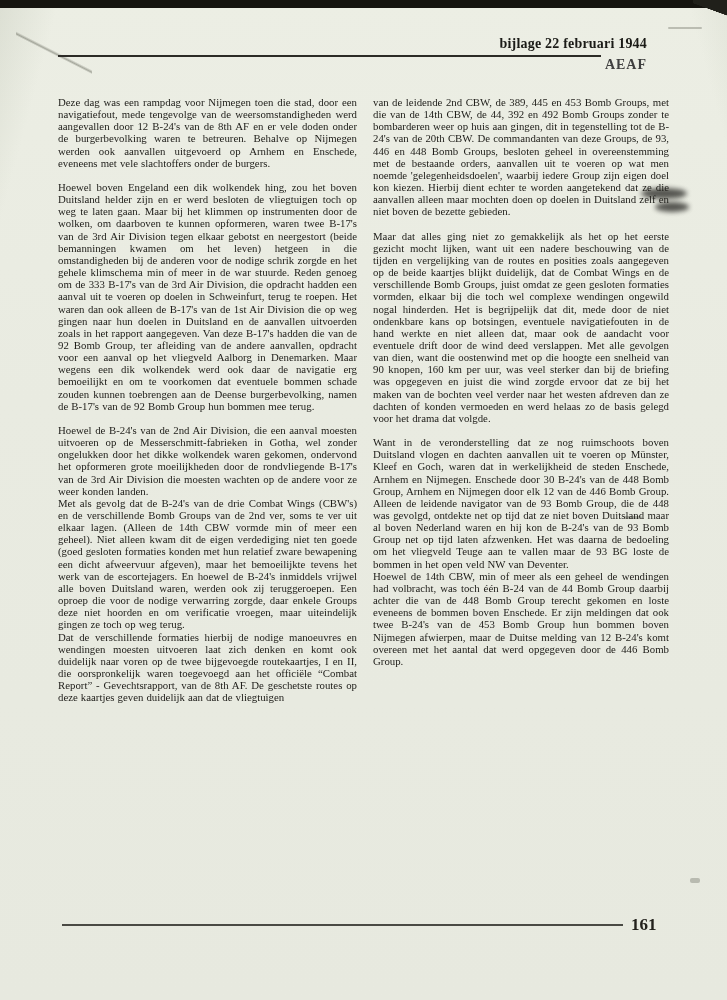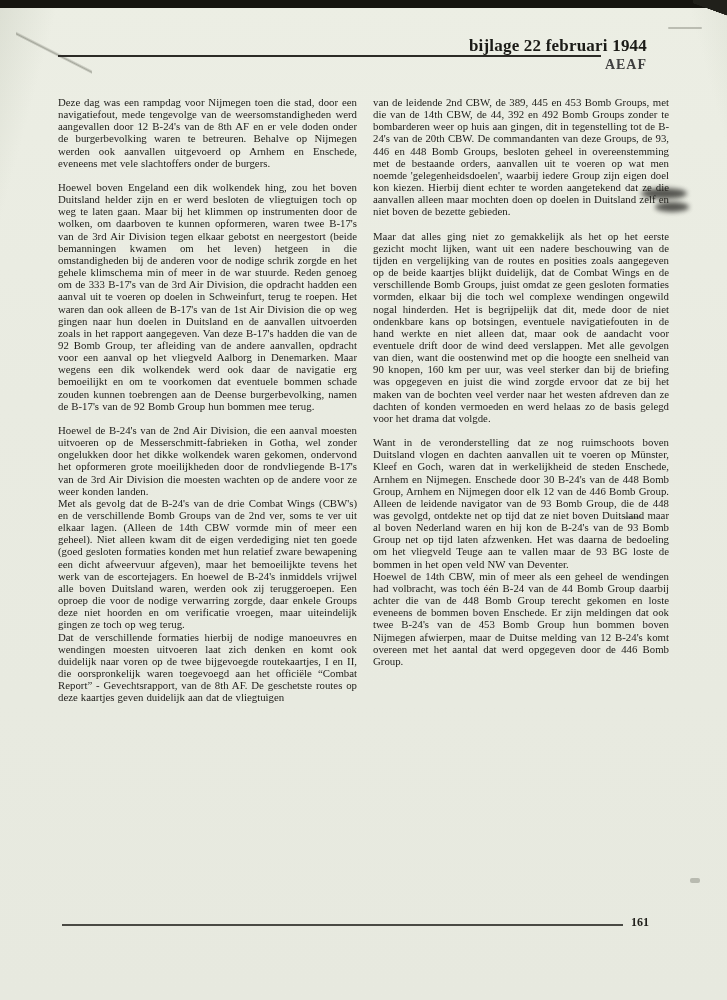--- a/index.html
+++ b/index.html
@@ -21,21 +21,21 @@
     background:linear-gradient(200deg,#20201a 40%,rgba(32,32,26,0) 41%);}
   .crease{position:absolute;left:14px;top:-4px;width:86px;height:118px;pointer-events:none;}
   .crease:before{content:"";position:absolute;left:2px;top:0;width:76px;height:112px;
     background:linear-gradient(27deg, rgba(233,235,225,0) 48%, rgba(110,112,100,0.55) 49.3%, rgba(233,235,225,0) 51%);}
   .smudge{position:absolute;background:#3c3c38;border-radius:50%;filter:blur(2.5px);opacity:.85;}
   .speck{position:absolute;background:#8b8d82;border-radius:2px;filter:blur(0.6px);}
 
   
   .hdr-date{
     position:absolute;right:80px;top:36px;
-    font-size:17px;font-weight:bold;color:#1b1b17;letter-spacing:.2px;text-align:center;
+    font-size:14px;font-weight:bold;color:#1b1b17;letter-spacing:.2px;text-align:center;
   }
   .hdr-rule{position:absolute;left:58px;top:55px;width:543px;height:2px;background:#2c2b26;}
   .hdr-org{
     position:absolute;right:80px;top:57px;
     font-size:14px;font-weight:bold;color:#404040;letter-spacing:1px;
   }
 
   
   .content{
     position:absolute;left:58px;top:96px;width:611px;
@@ -49,21 +49,21 @@
     font-size:10.8px;line-height:12.15px;
     text-align:justify;text-justify:inter-word;
     word-spacing:0.4px;
   }
   .para.gap{margin-top:12px;}
 
   
   .ftr-rule{position:absolute;left:62px;top:924px;width:561px;height:1.6px;background:#4a4a44;}
   .page-num{
     position:absolute;left:631px;top:915px;
-    font-size:12px;font-weight:bold;color:#22211c;text-align:center;
+    font-size:17px;font-weight:bold;color:#22211c;text-align:center;
   }
 </style>
 </head>
 <body>
 
 <div class="paper"></div>
 
 <div class="top-band"></div>
 <div class="tr-corner"></div>
 <div class="crease"></div>

